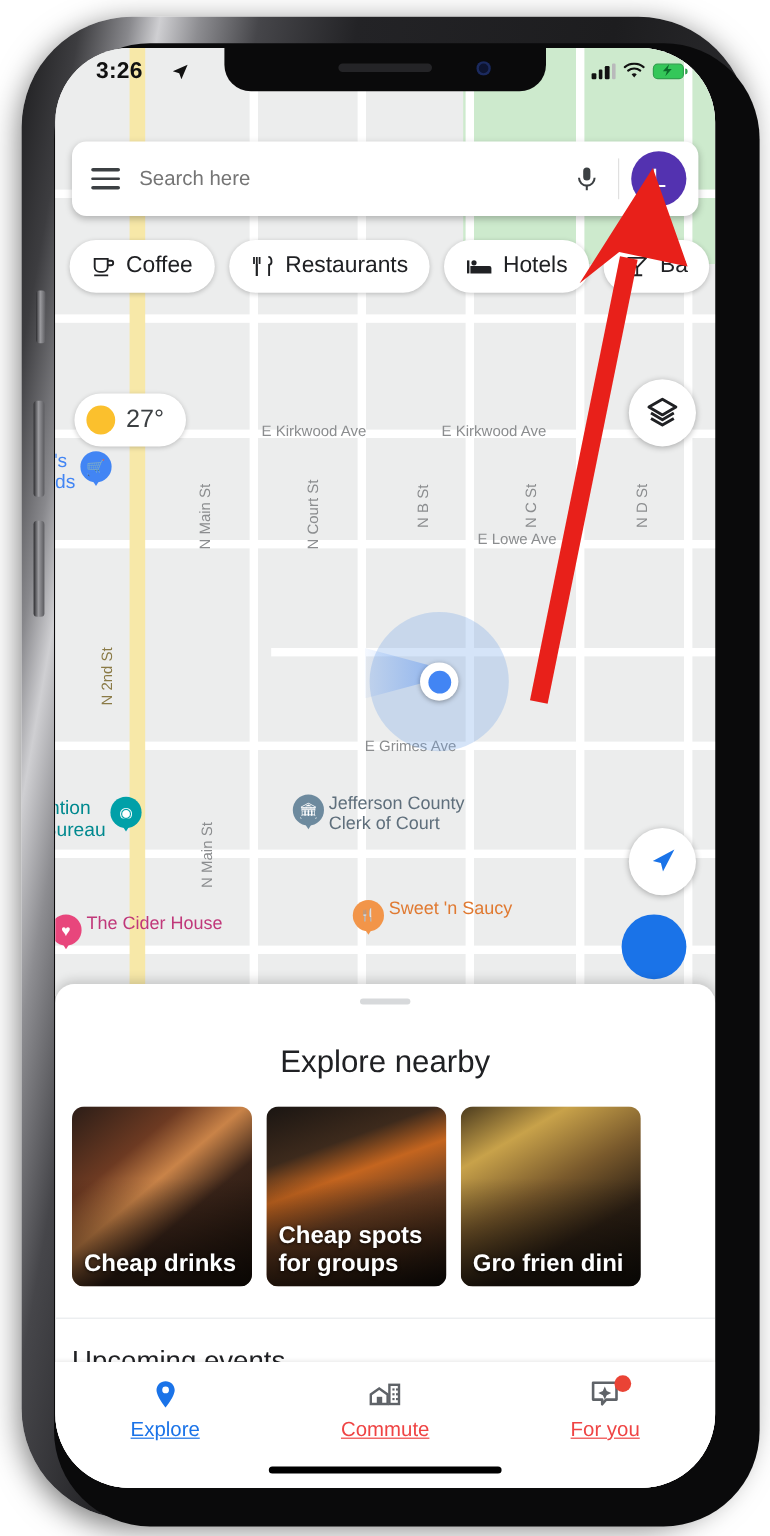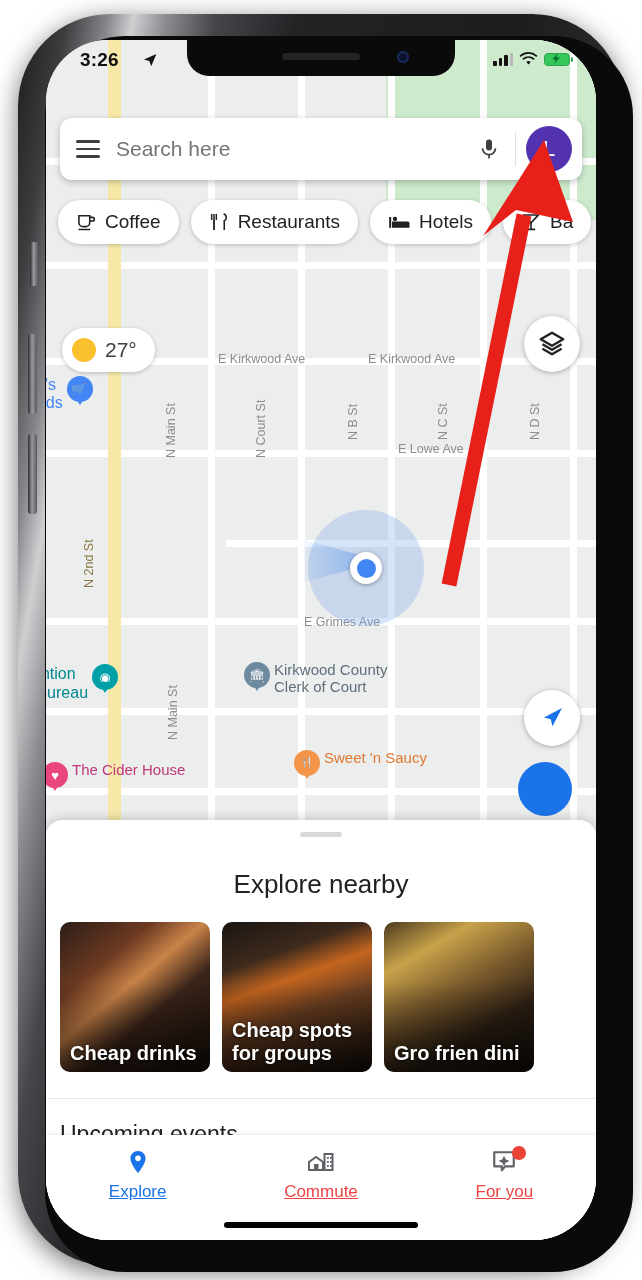--- a/index.html
+++ b/index.html
@@ -181,21 +181,21 @@
   
   #search-bar {
     position: absolute; left: 14px; top: 78px; right: 14px; height: 62px;
     background: #fff; border-radius: 12px;
     box-shadow: 0 2px 6px rgba(0,0,0,.25);
     display: flex; align-items: center; z-index: 30;
   }
   #hamburger { width: 56px; display: flex; flex-direction: column; gap: 5px; align-items: center; }
   #hamburger span { display:block; width: 24px; height: 2.6px; background: #3c4043; border-radius: 2px; }
   #search-input {
-    flex: 1; border: none; outline: none; font-size: 21px; color: #70757a;
+    flex: 1; border: none; outline: none; font-size: 17px; color: #70757a;
     font-family: "Liberation Sans", sans-serif; background: transparent;
   }
   #mic-btn { width: 52px; display:flex; align-items:center; justify-content:center; }
   #avatar-divider { width: 1px; height: 34px; background: #e0e0e0; }
   #avatar-wrap { width: 66px; display: flex; align-items: center; justify-content: center; }
   #avatar {
     width: 46px; height: 46px; border-radius: 50%; background: #5332b0;
     color: #fff; font-size: 22px; display: flex; align-items: center; justify-content: center;
   }
 
@@ -341,21 +341,21 @@
 s Bureau</span>
       <span class="pin" style="color:#00a0a8">
         <span class="head" style="background:#00a0a8">◉</span>
       </span>
     </div>
 
     <div class="poi" style="left:198px;top:618px">
       <span class="pin" style="color:#6d8a9e">
         <span class="head" style="background:#6d8a9e">🏛</span>
       </span>
-      <span class="poi-label" style="color:#5f6f7c;white-space:pre">Kirkwood County
+      <span class="poi-label" style="color:#5f6f7c;white-space:pre">Jefferson County
 Clerk of Court</span>
     </div>
 
     <div class="poi" style="left:-4px;top:718px">
       <span class="pin" style="color:#e8467c">
         <span class="head" style="background:#e8467c">♥</span>
       </span>
       <span class="poi-label" style="color:#c0387a">The Cider House</span>
     </div>
 

